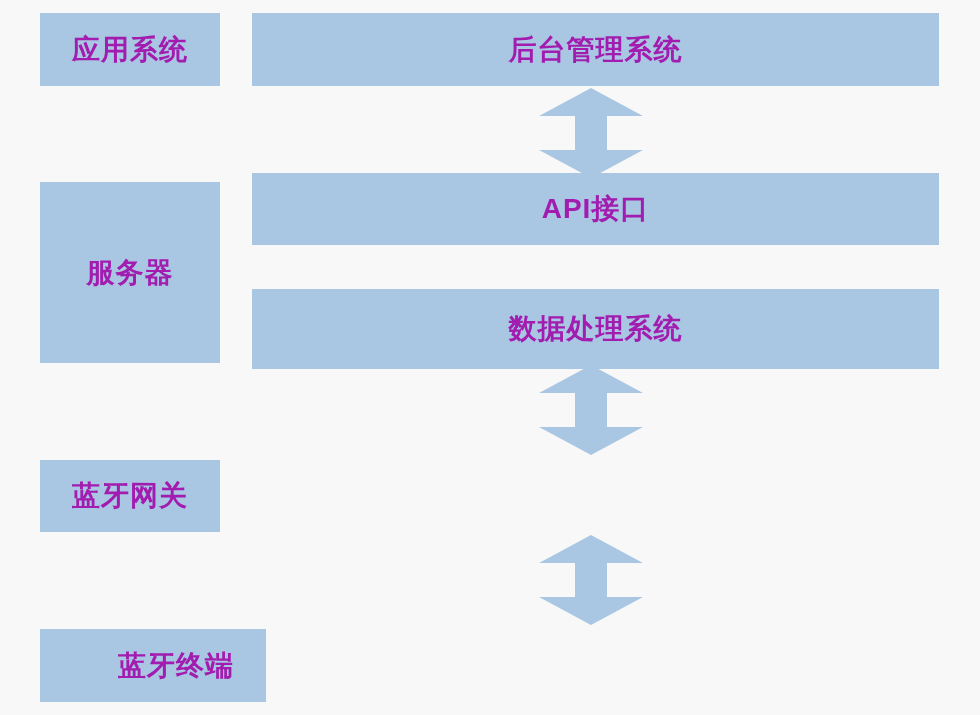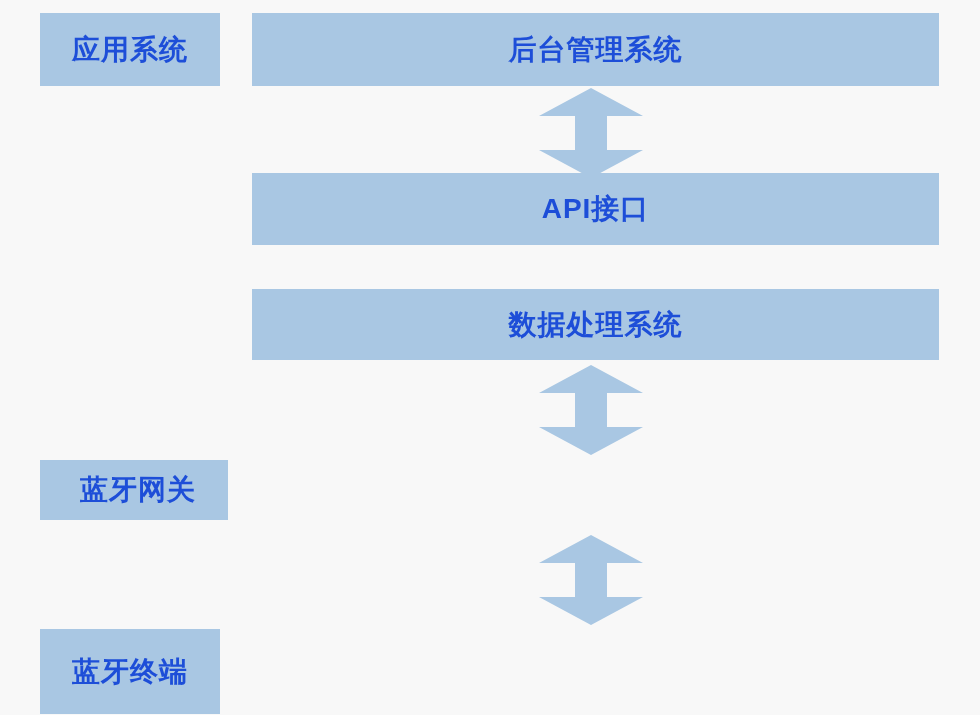--- a/index.html
+++ b/index.html
@@ -13,42 +13,42 @@
   .canvas {
     position: relative;
     width: 980px;
     height: 715px;
     background: #f8f8f8;
     overflow: hidden;
   }
   .box {
     position: absolute;
     background: #a9c7e3;
-    color: #1d4ed8;
+    color: #a21caf;
     font-size: 28px;
     font-weight: bold;
     display: flex;
     align-items: center;
     justify-content: center;
     text-align: center;
     letter-spacing: 1px;
     line-height: 1;
     user-select: none;
   }
   
   .col-left  { left: 40px;  width: 180px; }
   
   .col-right { left: 252px; width: 687px; }
 
   .r1        { top: 13px;  height: 73px; }
   .r2-left   { top: 182px; height: 181px; }
   .r2-api    { top: 173px; height: 72px; }
-  .r2-data   { top: 289px; height: 71px; }
-  .r3        { top: 460px; height: 60px; padding-left: 8px; }
-  .r4        { top: 629px; height: 85px; }
+  .r2-data   { top: 289px; height: 80px; }
+  .r3        { top: 460px; height: 72px; }
+  .r4        { top: 629px; height: 73px; padding-left: 46px; }
 
   .arrow {
     position: absolute;
     left: 539px;
     width: 104px;
     height: 90px;
     display: block;
   }
   .arrow-1 { top: 88px; }
   .arrow-2 { top: 365px; }
@@ -59,20 +59,21 @@
 
 <div class="canvas">
 
   <div class="box col-left r1">应用系统</div>
   <div class="box col-right r1">后台管理系统</div>
 
   <svg class="arrow arrow-1" viewBox="0 0 104 90" aria-hidden="true">
     <polygon points="52,0 104,28 68,28 68,62 104,62 52,90 0,62 36,62 36,28 0,28" fill="#a9c7e3"></polygon>
   </svg>
 
+  <div class="box col-left r2-left">服务器</div>
   <div class="box col-right r2-api">API接口</div>
   <div class="box col-right r2-data">数据处理系统</div>
 
   <svg class="arrow arrow-2" viewBox="0 0 104 90" aria-hidden="true">
     <polygon points="52,0 104,28 68,28 68,62 104,62 52,90 0,62 36,62 36,28 0,28" fill="#a9c7e3"></polygon>
   </svg>
 
   <div class="box col-left r3">蓝牙网关</div>
 
   <svg class="arrow arrow-3" viewBox="0 0 104 90" aria-hidden="true">

